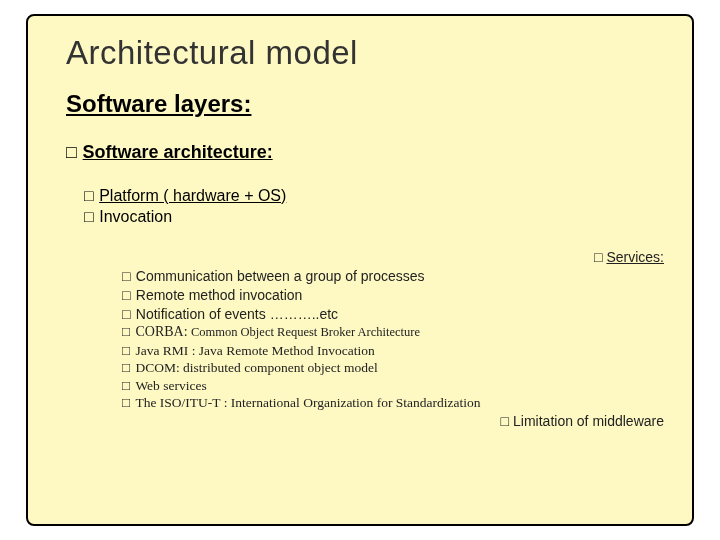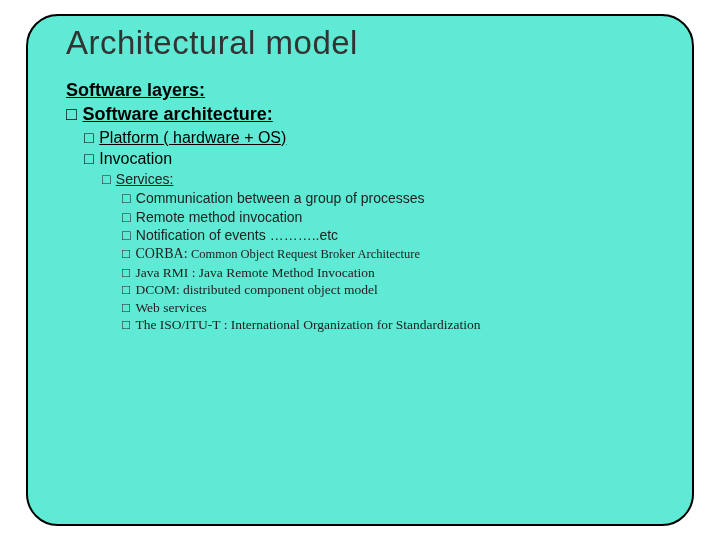--- a/index.html
+++ b/index.html
@@ -1,31 +1,31 @@
 <!DOCTYPE html>
 <html><head>
 <meta charset="utf-8">
 <style>
   * { box-sizing: border-box; margin: 0; padding: 0; }
   html, body { width: 720px; height: 540px; background: #fff; font-family: Arial, Helvetica, sans-serif; }
   .slide {
     position: absolute; left: 26px; top: 14px; width: 668px; height: 512px;
-    border: 2px solid #000; border-radius: 32px; padding: 8px 28px 20px 38px;
-    background: #5eead4;
+    border: 2px solid #000; border-radius: 8px; padding: 18px 28px 20px 38px;
+    background: #fef9c3;
   }
   .title { font-size: 33px; color: #333; letter-spacing: 0.5px; margin-bottom: 16px; }
-  .lvl1 { font-size: 18px; font-weight: bold; text-decoration: underline; color: #000; line-height: 1.35; }
+  .lvl1 { font-size: 24px; font-weight: bold; text-decoration: underline; color: #000; line-height: 1.35; }
   .lvl1b { font-size: 18px; font-weight: bold; text-decoration: underline; color: #000; line-height: 1.35; }
   .lvl2 { font-size: 16px; color: #000; line-height: 1.35; padding-left: 18px; }
-  .lvl3 { font-size: 14px; color: #222; line-height: 1.35; padding-left: 36px; }
+  .lvl3 { font-size: 14px; color: #222; line-height: 1.35; padding-left: 36px; text-align: right; }
   .lvl4 { font-size: 14px; color: #222; line-height: 1.35; padding-left: 56px; }
   .lvl4b { font-size: 13.5px; color: #222; line-height: 1.3; padding-left: 56px; font-family: Liberation Serif, serif; }
   .sq { display: inline-block; width: 0.7em; margin-right: 4px; }
   .small { font-size: 12.5px; }
-  .block { margin-top: 0; text-decoration: underline; }
+  .block { margin-top: 20px; text-decoration: underline; }
   .cont { padding-left: 72px; font-size: 13.5px; color: #222; line-height: 1.3; }
 </style>
 </head>
 <body>
 
 <div class="slide">
 
   <div class="title">Architectural model</div>
 
   <div class="lvl1">Software layers:</div>
@@ -63,14 +63,17 @@
   <div class="lvl4b">
     <span class="sq">□</span><span>DCOM: distributed component object model</span>
   </div>
   <div class="lvl4b">
     <span class="sq">□</span><span>Web services</span>
   </div>
   <div class="lvl4b">
     <span class="sq">□</span><span>The ISO/ITU-T : International Organization for Standardization</span>
   </div>
 
+  <div class="lvl3">
+    <span class="sq">□</span><span>Limitation of middleware</span>
+  </div>
 
 </div>
 
 </body></html>

